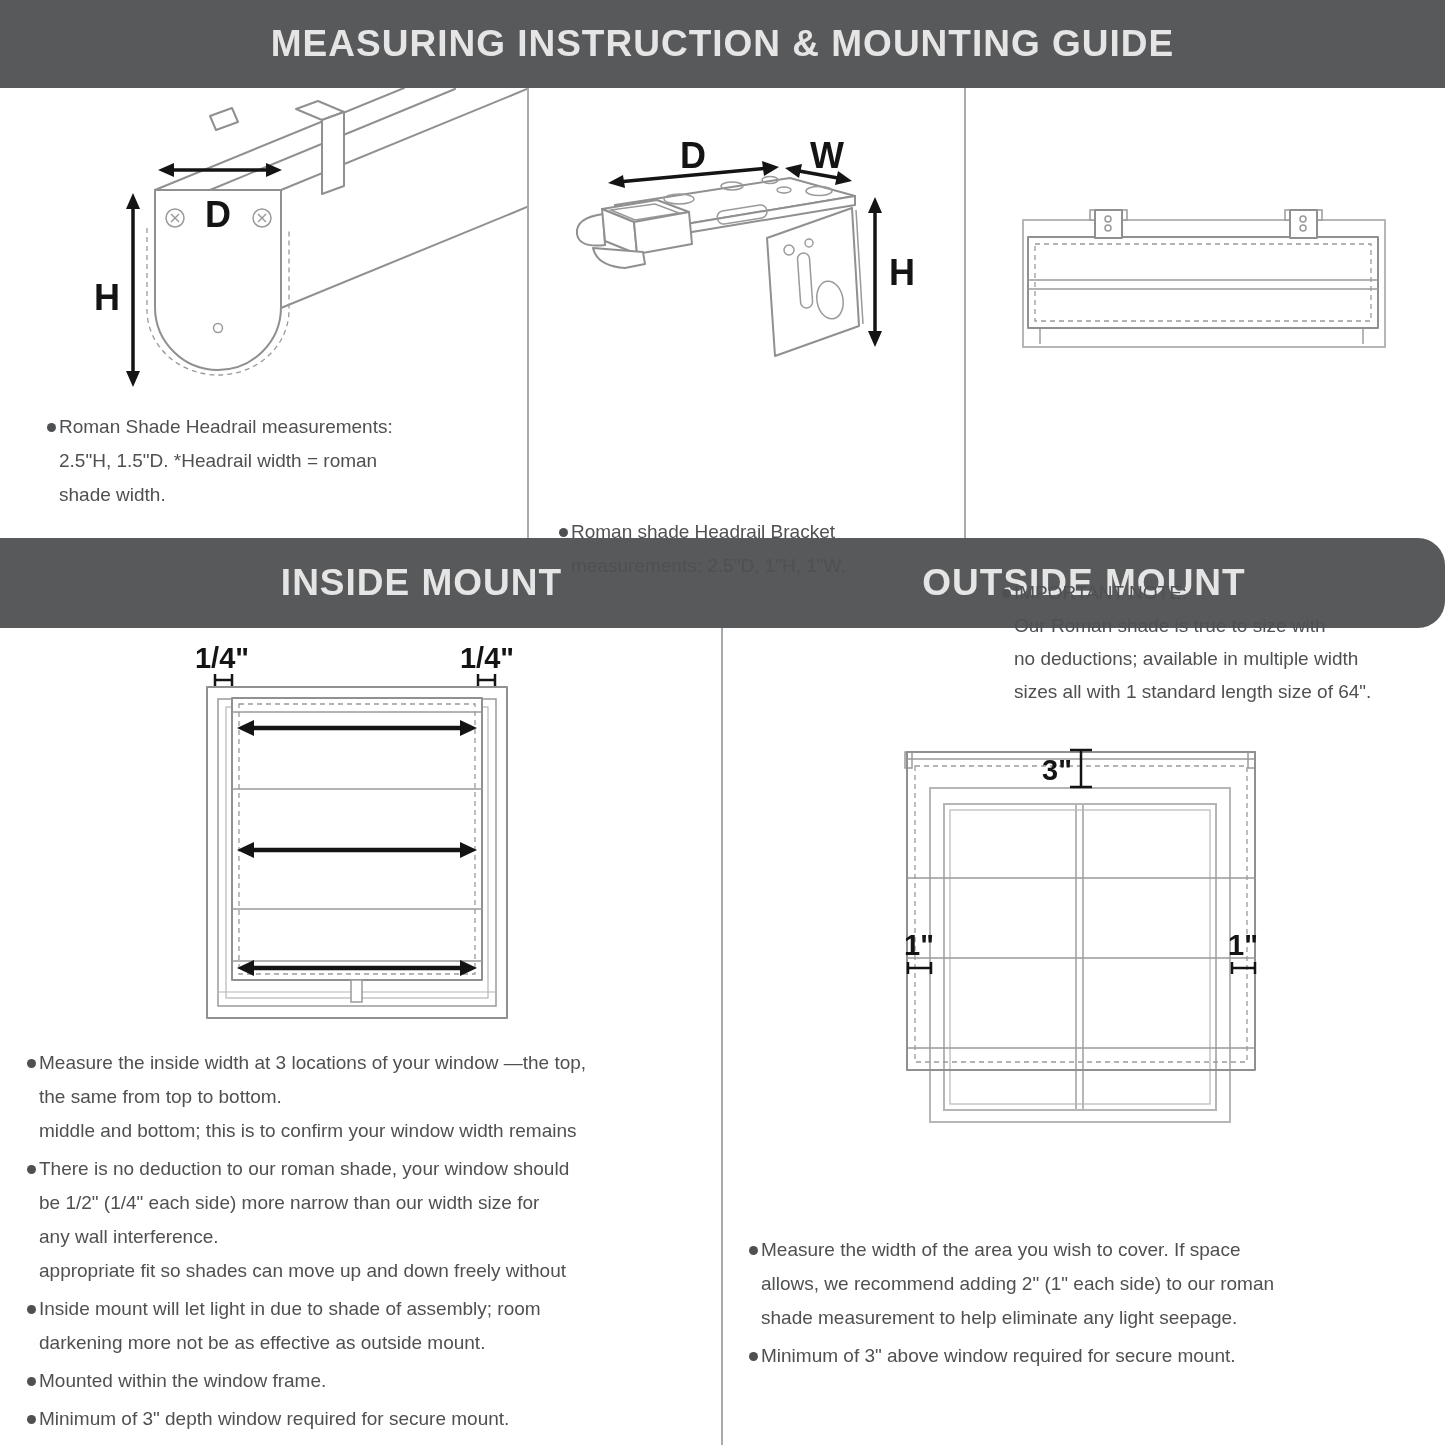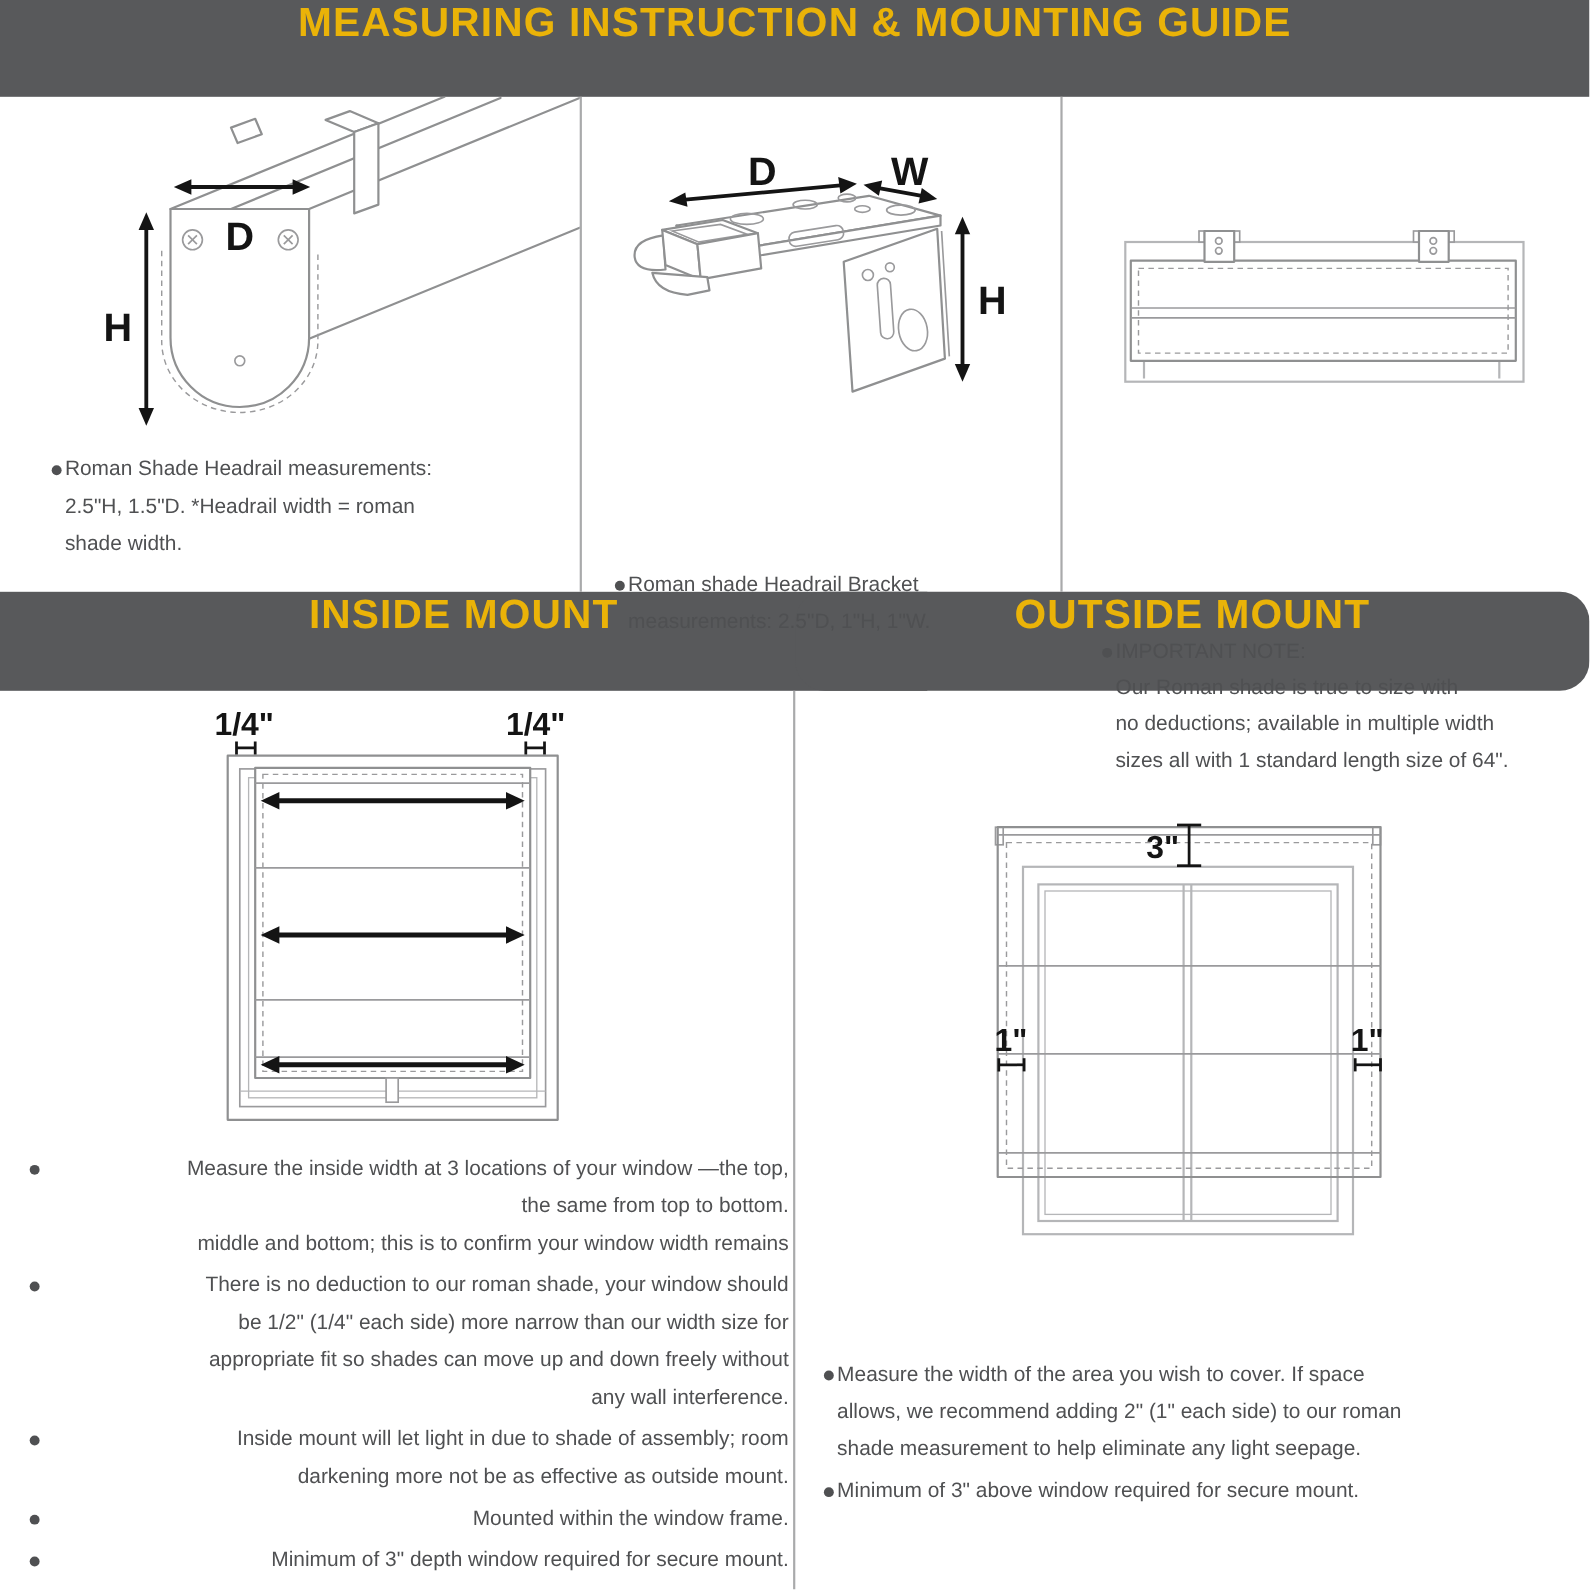--- a/index.html
+++ b/index.html
@@ -3,22 +3,22 @@
 <meta charset="utf-8">
 <style>
   html,body{margin:0;padding:0;}
   body{
     width:1445px;height:1445px;position:relative;background:#ffffff;
     font-family:"Liberation Sans","DejaVu Sans",sans-serif;
     color:#4f5052;overflow:hidden;
   }
   
   .bar{
-    position:absolute;background:#58595b;color:#eab308;
-    display:flex;justify-content:center;
+    position:absolute;background:#58595b;color:#e5e5e5;
+    display:flex;align-items:center;justify-content:center;
     font-weight:bold;letter-spacing:1px;
   }
   #main-header{left:0;top:0;width:1445px;height:88px;font-size:37px;}
   #inside-header{left:0;top:538px;width:843px;height:90px;font-size:37px;}
   #outside-header{left:723px;top:538px;width:722px;height:90px;font-size:37px;border-radius:27px;}
   
   .vdiv{position:absolute;width:2px;background:#a9aaab;}
   #div-col1{left:527px;top:88px;height:450px;}
   #div-col2{left:964px;top:88px;height:450px;}
   #div-bottom{left:721px;top:628px;height:817px;}
@@ -276,33 +276,33 @@
 </div>
 
 <div class="tblock bullet" style="left:1002px;top:406px;line-height:33px;">
   <span class="dot"></span>
   <div>IMPORTANT NOTE:</div>
   <div>Our Roman shade is true to size with</div>
   <div>no deductions; available in multiple width</div>
   <div>sizes all with 1 standard length size of 64".</div>
 </div>
 
-<div class="blist" style="left:27px;top:1046px;width:690px;text-align:right;">
+<div class="blist" style="left:27px;top:1046px;width:690px;">
   <div class="bullet">
     <span class="dot"></span>
     <div>Measure the inside width at 3 locations of your window —the top,</div>
     <div>the same from top to bottom.</div>
     <div>middle and bottom; this is to confirm your window width remains</div>
   </div>
   <div class="bullet">
     <span class="dot"></span>
     <div>There is no deduction to our roman shade, your window should</div>
     <div>be 1/2" (1/4" each side) more narrow than our width size for</div>
+    <div>any wall interference.</div>
     <div>appropriate fit so shades can move up and down freely without</div>
-    <div>any wall interference.</div>
   </div>
   <div class="bullet">
     <span class="dot"></span>
     <div>Inside mount will let light in due to shade of assembly; room</div>
     <div>darkening more not be as effective as outside mount.</div>
   </div>
   <div class="bullet">
     <span class="dot"></span>
     <div>Mounted within the window frame.</div>
   </div>

